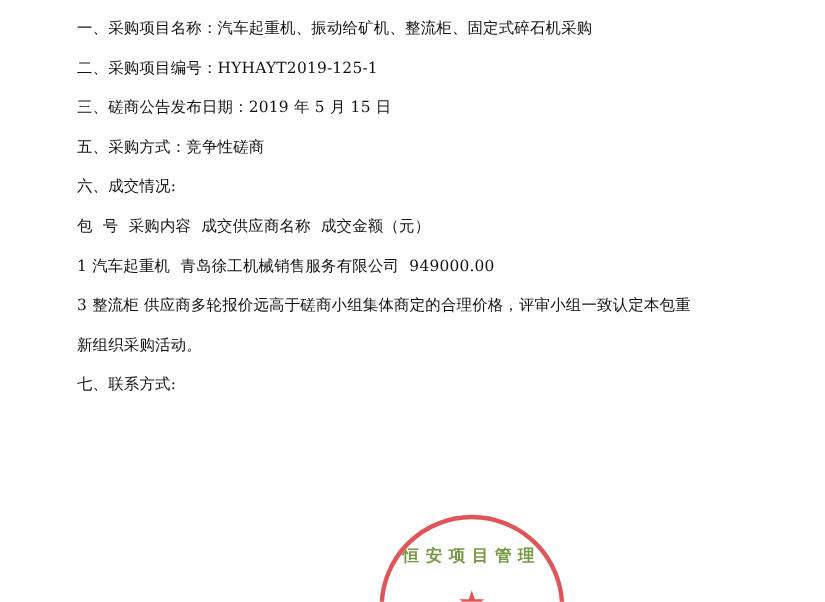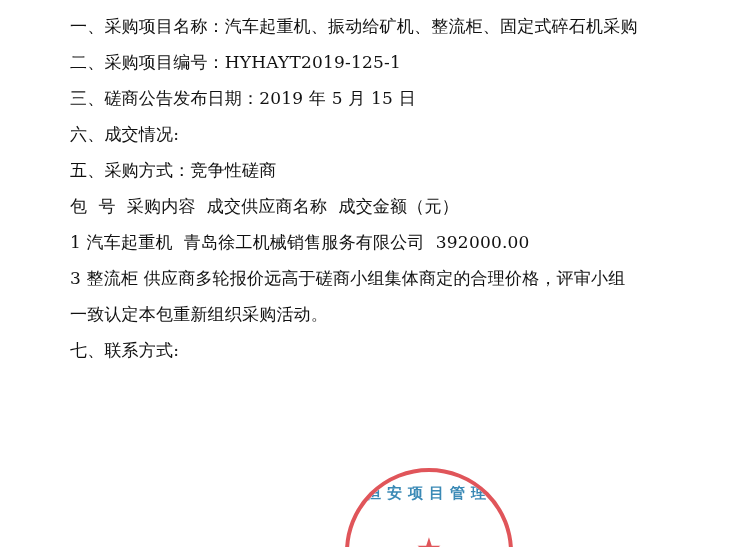--- a/index.html
+++ b/index.html
@@ -16,21 +16,21 @@
     position: relative;
   }
   .page {
     position: relative;
     width: 750px;
     height: 547px;
     box-sizing: border-box;
     padding: 8px 40px 0 70px;
   }
   .line {
-    font-size: 17px;
+    font-size: 14px;
     line-height: 36px;
     white-space: pre;
     letter-spacing: 0.2px;
   }
   .line.hang {
     white-space: normal;
     line-height: 36px;
     text-indent: 0;
     padding-right: 80px;
   }
@@ -51,23 +51,23 @@
     position: absolute;
     left: 6px;
     top: 6px;
     right: 6px;
     bottom: 6px;
     border-radius: 50%;
   }
   .seal-text {
     position: absolute;
     width: 100%;
-    top: 12px;
+    top: 24px;
     text-align: center;
-    color: #0369a1;
+    color: #4d7c0f;
     font-size: 15px;
     font-weight: bold;
     letter-spacing: 6px;
     font-family: "DejaVu Serif", "Liberation Serif", serif;
   }
   .seal-star {
     position: absolute;
     left: 50%;
     top: 62px;
     transform: translateX(-50%);
@@ -77,24 +77,24 @@
   }
 </style>
 </head>
 <body>
 
 <div class="page">
 
   <div class="line">一、采购项目名称：汽车起重机、振动给矿机、整流柜、固定式碎石机采购</div>
   <div class="line">二、采购项目编号：HYHAYT2019-125-1</div>
   <div class="line">三、磋商公告发布日期：2019 年 5 月 15 日</div>
+  <div class="line">五、采购方式：竞争性磋商</div>
   <div class="line">六、成交情况:</div>
-  <div class="line">五、采购方式：竞争性磋商</div>
   <div class="line">包  号  采购内容  成交供应商名称  成交金额（元）</div>
-  <div class="line">1 汽车起重机  青岛徐工机械销售服务有限公司  392000.00</div>
+  <div class="line">1 汽车起重机  青岛徐工机械销售服务有限公司  949000.00</div>
   <div class="line hang">3 整流柜 供应商多轮报价远高于磋商小组集体商定的合理价格，评审小组一致认定本包重新组织采购活动。</div>
   <div class="line">七、联系方式:</div>
 
   <div class="seal">
     <div class="seal-inner"></div>
     <div class="seal-text">恒安项目管理</div>
     <div class="seal-star">★</div>
 
   </div>
 

